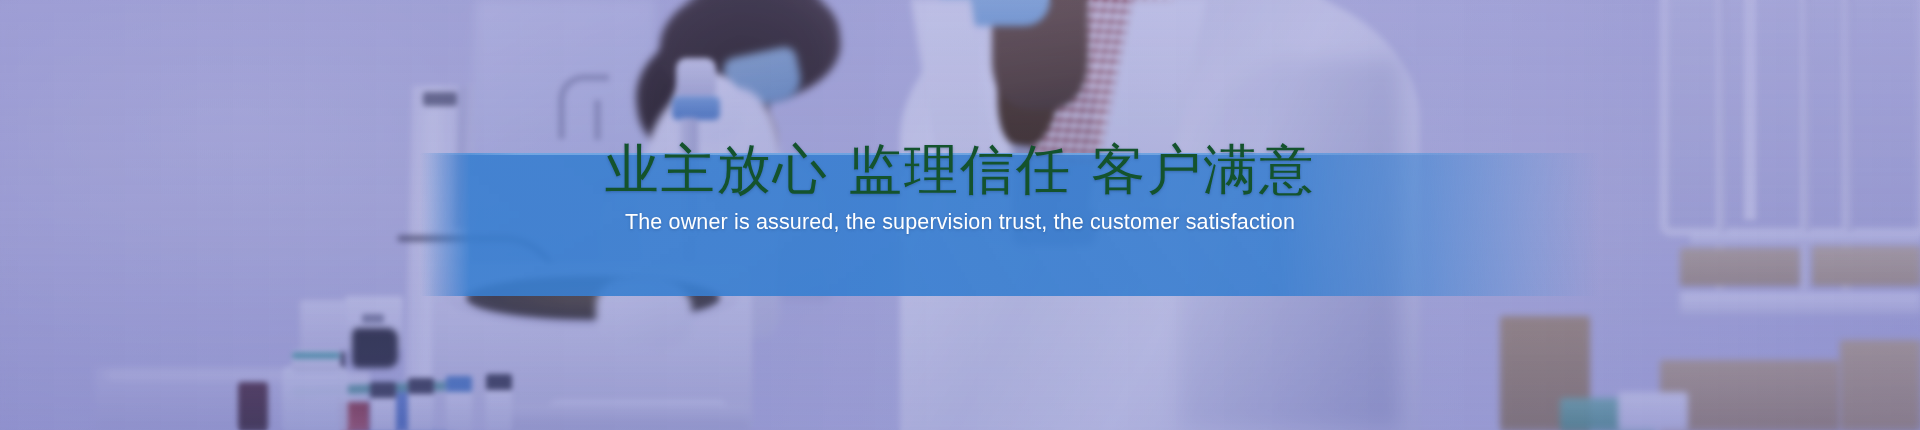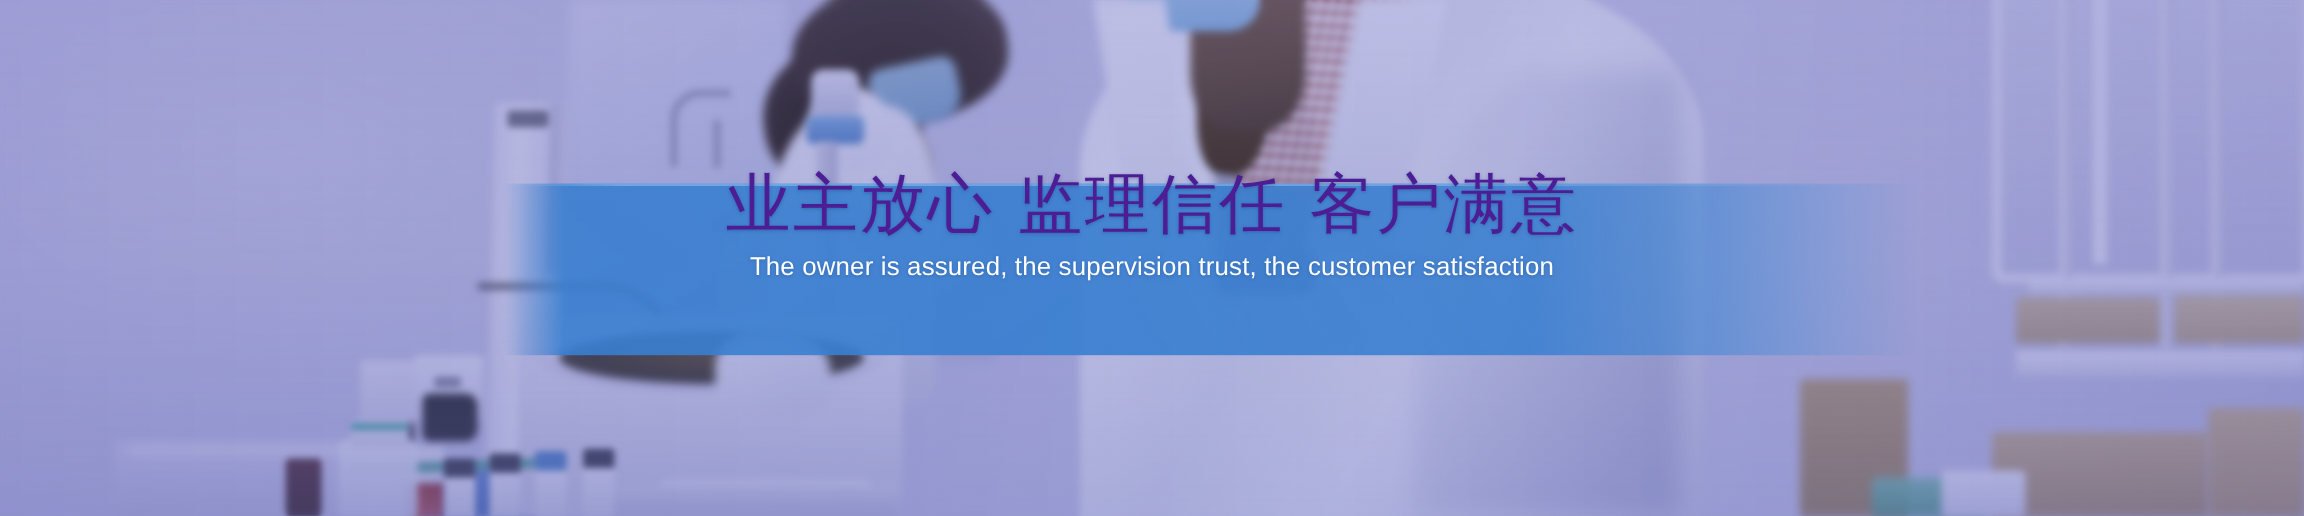--- a/index.html
+++ b/index.html
@@ -434,21 +434,21 @@
     left: 0; top: 140px; width: 1920px;
     text-align: center;
     pointer-events: none;
   }
   .headline {
     margin: 0;
     font-size: 54px;
     line-height: 1.12;
     font-weight: 400;
     letter-spacing: 2px;
-    color: #4c1d95;
+    color: #14532d;
     text-shadow: 0 1px 3px rgba(20,50,100,.35);
     font-family: "DejaVu Sans", "Liberation Sans", sans-serif;
   }
   .subline {
     margin: 10px 0 16px 0;
     font-size: 21.5px;
     line-height: 1.2;
     font-weight: 400;
     letter-spacing: .15px;
     color: #ffffff;

